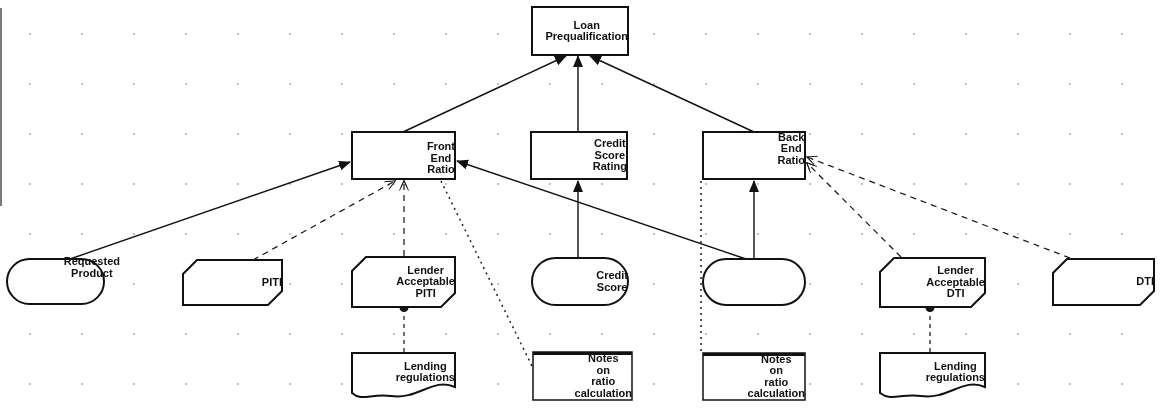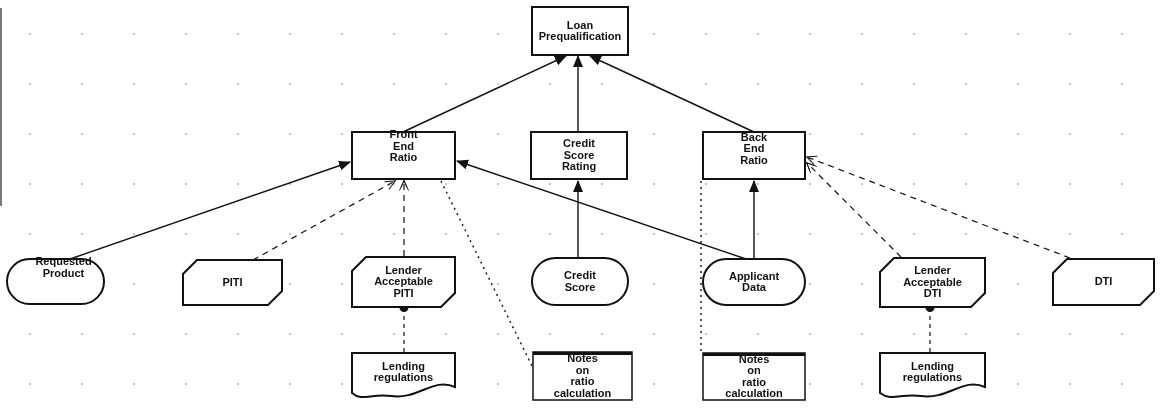--- a/index.html
+++ b/index.html
@@ -4,21 +4,21 @@
 <style>
   html,body{margin:0;padding:0;background:#fff;}
   .canvas{
     position:relative;width:1161px;height:416px;overflow:hidden;background:#fff;
     background-image:radial-gradient(circle,#c4c4c4 1.2px,rgba(0,0,0,0) 1.4px);
     background-size:52px 50px;background-position:4px 9px;
     font-family:"Liberation Sans",sans-serif;
   }
   svg.layer{position:absolute;left:0;top:0;}
   .node{
-    position:absolute;display:flex;align-items:center;justify-content:center;
+    position:absolute;display:flex;align-items:center;justify-content:flex-end;
     text-align:center;color:#111;
     font:700 11px/11.5px "Liberation Sans",sans-serif;
   }
   .node .lbl{white-space:pre-line;}
   .node.ks{padding-bottom:6px;box-sizing:border-box;}
 </style>
 </head>
 <body>
 
 <div class="canvas">
@@ -83,21 +83,21 @@
     <g stroke="#111" stroke-width="3">
       <line x1="533" y1="353.5" x2="632" y2="353.5"></line>
       <line x1="703" y1="354.5" x2="805" y2="354.5"></line>
     </g>
   </svg>
 
   <div class="node" style="left:532px;top:7px;width:96px;height:48px">
     <span class="lbl">Loan
 Prequalification</span>
   </div>
-  <div class="node" style="left:352px;top:116px;width:103px;height:61px">
+  <div class="node" style="left:352px;top:128px;width:103px;height:61px">
     <span class="lbl">Front
 End
 Ratio</span>
   </div>
   <div class="node" style="left:531px;top:132px;width:96px;height:47px">
     <span class="lbl">Credit
 Score
 Rating</span>
   </div>
   <div class="node" style="left:703px;top:132px;width:102px;height:34px">
@@ -113,24 +113,20 @@
     <span class="lbl">PITI</span>
   </div>
   <div class="node" style="left:352px;top:257px;width:103px;height:50px">
     <span class="lbl">Lender
 Acceptable
 PITI</span>
   </div>
   <div class="node" style="left:532px;top:258px;width:96px;height:47px">
     <span class="lbl">Credit
 Score</span>
-  </div>
-  <div class="node" style="left:703px;top:259px;width:102px;height:46px">
-    <span class="lbl">Applicant
-Data</span>
   </div>
   <div class="node" style="left:880px;top:258px;width:105px;height:49px">
     <span class="lbl">Lender
 Acceptable
 DTI</span>
   </div>
   <div class="node" style="left:1053px;top:259px;width:101px;height:46px">
     <span class="lbl">DTI</span>
   </div>
   <div class="node ks" style="left:352px;top:353px;width:103px;height:44px">

